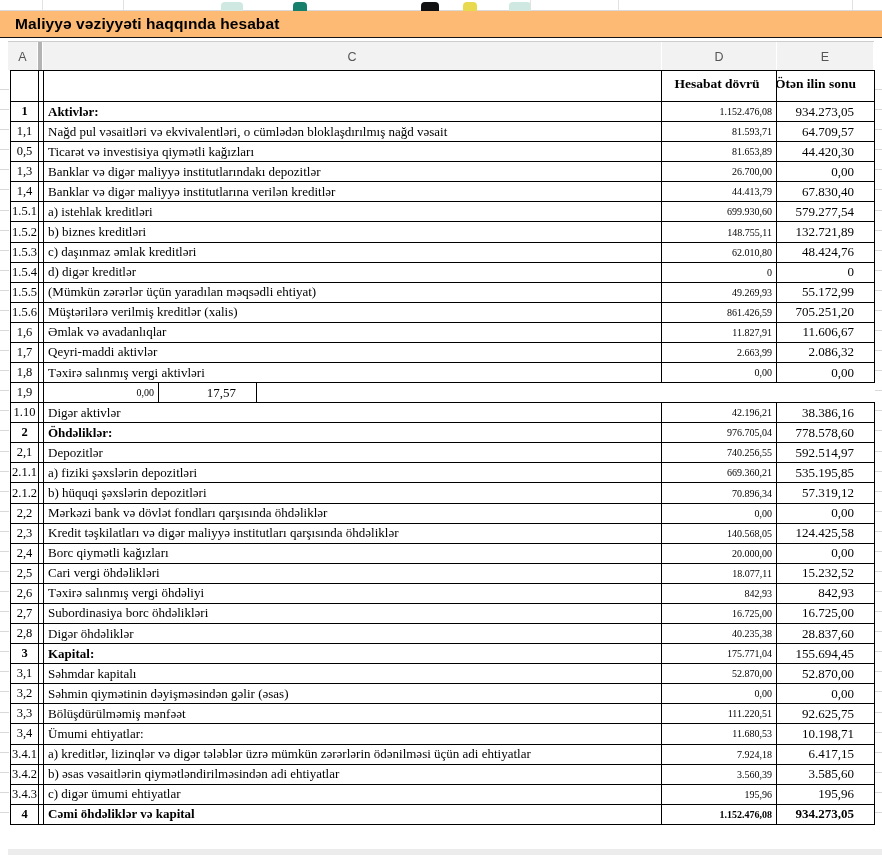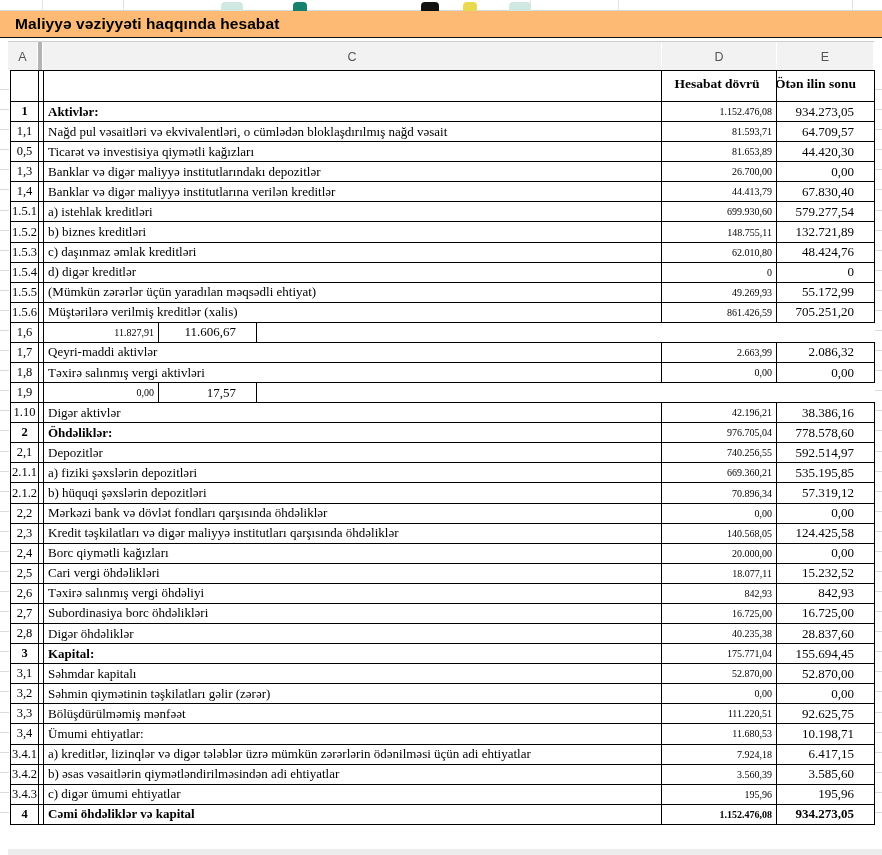--- a/index.html
+++ b/index.html
@@ -173,20 +173,21 @@
       <div class="t-row">
         <div class="cell c-num">1.5.6</div>
         <div class="cell c-b"></div>
         <div class="cell c-label">Müştərilərə verilmiş kreditlər (xalis)</div>
         <div class="cell c-d">861.426,59</div>
         <div class="cell c-e">705.251,20</div>
       </div>
       <div class="t-row">
         <div class="cell c-num">1,6</div>
         <div class="cell c-b"></div>
+        <div class="cell c-label">Əmlak və avadanlıqlar</div>
         <div class="cell c-d">11.827,91</div>
         <div class="cell c-e">11.606,67</div>
       </div>
       <div class="t-row">
         <div class="cell c-num">1,7</div>
         <div class="cell c-b"></div>
         <div class="cell c-label">Qeyri-maddi aktivlər</div>
         <div class="cell c-d">2.663,99</div>
         <div class="cell c-e">2.086,32</div>
       </div>
@@ -297,21 +298,21 @@
       <div class="t-row">
         <div class="cell c-num">3,1</div>
         <div class="cell c-b"></div>
         <div class="cell c-label">Səhmdar kapitalı</div>
         <div class="cell c-d">52.870,00</div>
         <div class="cell c-e">52.870,00</div>
       </div>
       <div class="t-row">
         <div class="cell c-num">3,2</div>
         <div class="cell c-b"></div>
-        <div class="cell c-label">Səhmin qiymətinin təşkilatları gəlir (zərər)</div>
+        <div class="cell c-label">Səhmin qiymətinin dəyişməsindən gəlir (əsas)</div>
         <div class="cell c-d">0,00</div>
         <div class="cell c-e">0,00</div>
       </div>
       <div class="t-row">
         <div class="cell c-num">3,3</div>
         <div class="cell c-b"></div>
         <div class="cell c-label">Bölüşdürülməmiş mənfəət</div>
         <div class="cell c-d">111.220,51</div>
         <div class="cell c-e">92.625,75</div>
       </div>

